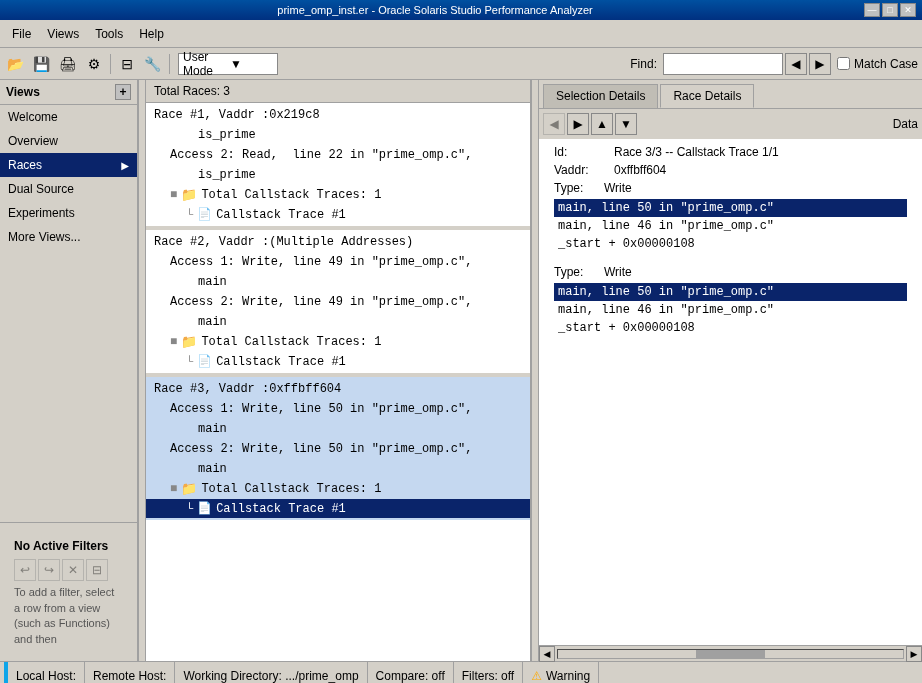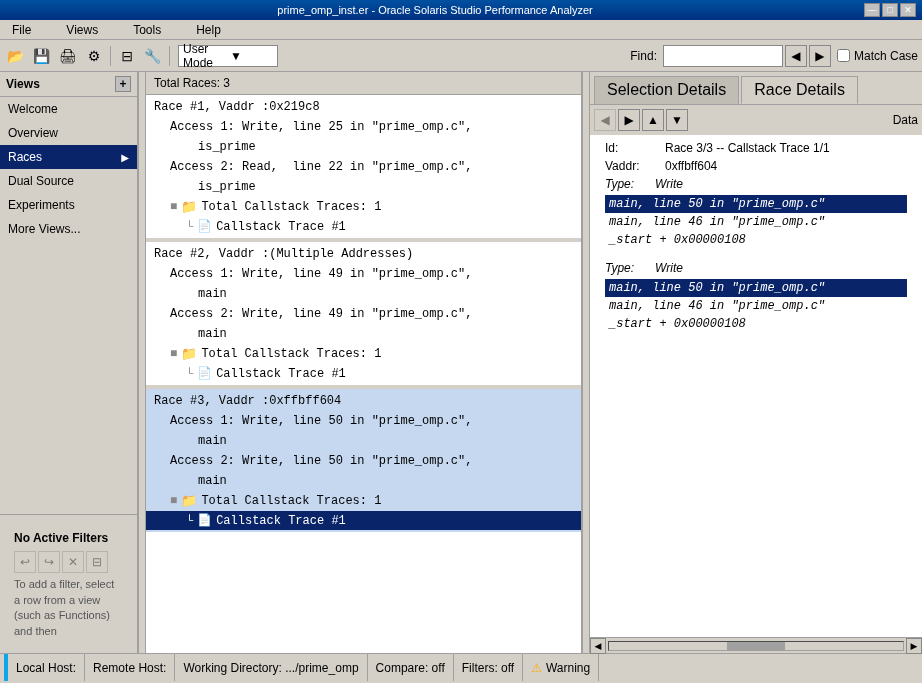--- a/index.html
+++ b/index.html
@@ -23,27 +23,26 @@
       background: #c0c0c0;
       border: 1px solid #888;
       font-size: 9px;
       display: flex; align-items: center; justify-content: center;
       cursor: pointer;
     }
 
     
     .menubar {
       background: #d4d0c8;
-      height: 20px;
+      height: 28px;
       display: flex;
       align-items: center;
       padding: 0 4px;
       border-bottom: 1px solid #a0a0a0;
       font-size: 12px;
-      gap: 19px;
     }
     .menubar-item {
       padding: 2px 8px;
       cursor: pointer;
     }
 
     
     .toolbar {
       background: #d4d0c8;
       height: 32px;
@@ -165,21 +164,21 @@
     .filter-btn.disabled { opacity: 0.4; cursor: default; }
     .filters-text {
       font-size: 11px;
       color: #555;
       margin-top: 4px;
       line-height: 1.4;
     }
 
     
     .races-panel {
-      width: 436px;
+      width: 385px;
       background: #fff;
       border-right: 1px solid #a0a0a0;
       display: flex;
       flex-direction: column;
     }
     .races-header {
       background: #d4d0c8;
       padding: 4px 8px;
       font-size: 12px;
       border-bottom: 1px solid #a0a0a0;
@@ -216,21 +215,21 @@
       display: flex;
       background: #d4d0c8;
       border-bottom: 1px solid #a0a0a0;
       padding: 4px 4px 0;
     }
     .tab {
       padding: 4px 12px;
       border: 1px solid #a0a0a0;
       border-bottom: none;
       cursor: pointer;
-      font-size: 16px;
+      font-size: 12px;
       background: #c0bdb5;
       margin-right: 2px;
     }
     .tab.active {
       background: #d4d0c8;
       border-bottom: 1px solid #d4d0c8;
       font-weight: normal;
     }
     .details-toolbar {
       display: flex;
@@ -266,21 +265,20 @@
     }
     .detail-label {
       min-width: 60px;
       color: #000;
       font-weight: normal;
     }
     .detail-value { color: #000; }
 
     .type-section {
       margin-top: 0;
-      font-style: italic;
     }
     .type-row {
       display: flex;
       margin-bottom: 4px;
     }
     .type-label { min-width: 50px; }
     .type-value { color: #000; }
 
     .call-stack-list {
       margin-top: 4px;
@@ -448,21 +446,20 @@
   <div class="splitter"></div>
 
   <div class="races-panel">
     <div class="races-header">
       <span>Total  Races:  3</span>
     </div>
     <div class="races-content">
 
       <div class="race-group">
         <div class="race-line">Race #1, Vaddr :0x219c8</div>
-        <div class="race-line indent1">Access 1: Write, line 25 in "prime_omp.c",</div>
         <div class="race-line indent2">is_prime</div>
         <div class="race-line indent1">Access 2: Read,  line 22 in "prime_omp.c",</div>
         <div class="race-line indent2">is_prime</div>
         <div style="display:flex; align-items:center; padding: 2px 0 2px 24px;">
           <span style="margin-right:4px; color:#888;">■</span>
           <span style="color:#c0a000; margin-right:4px; font-size:13px;">📁</span>
           <span>Total Callstack Traces: 1</span>
         </div>
         <div style="display:flex; align-items:center; padding: 2px 0 2px 40px;">
           <span style="margin-right:4px; color:#888;">└</span>

